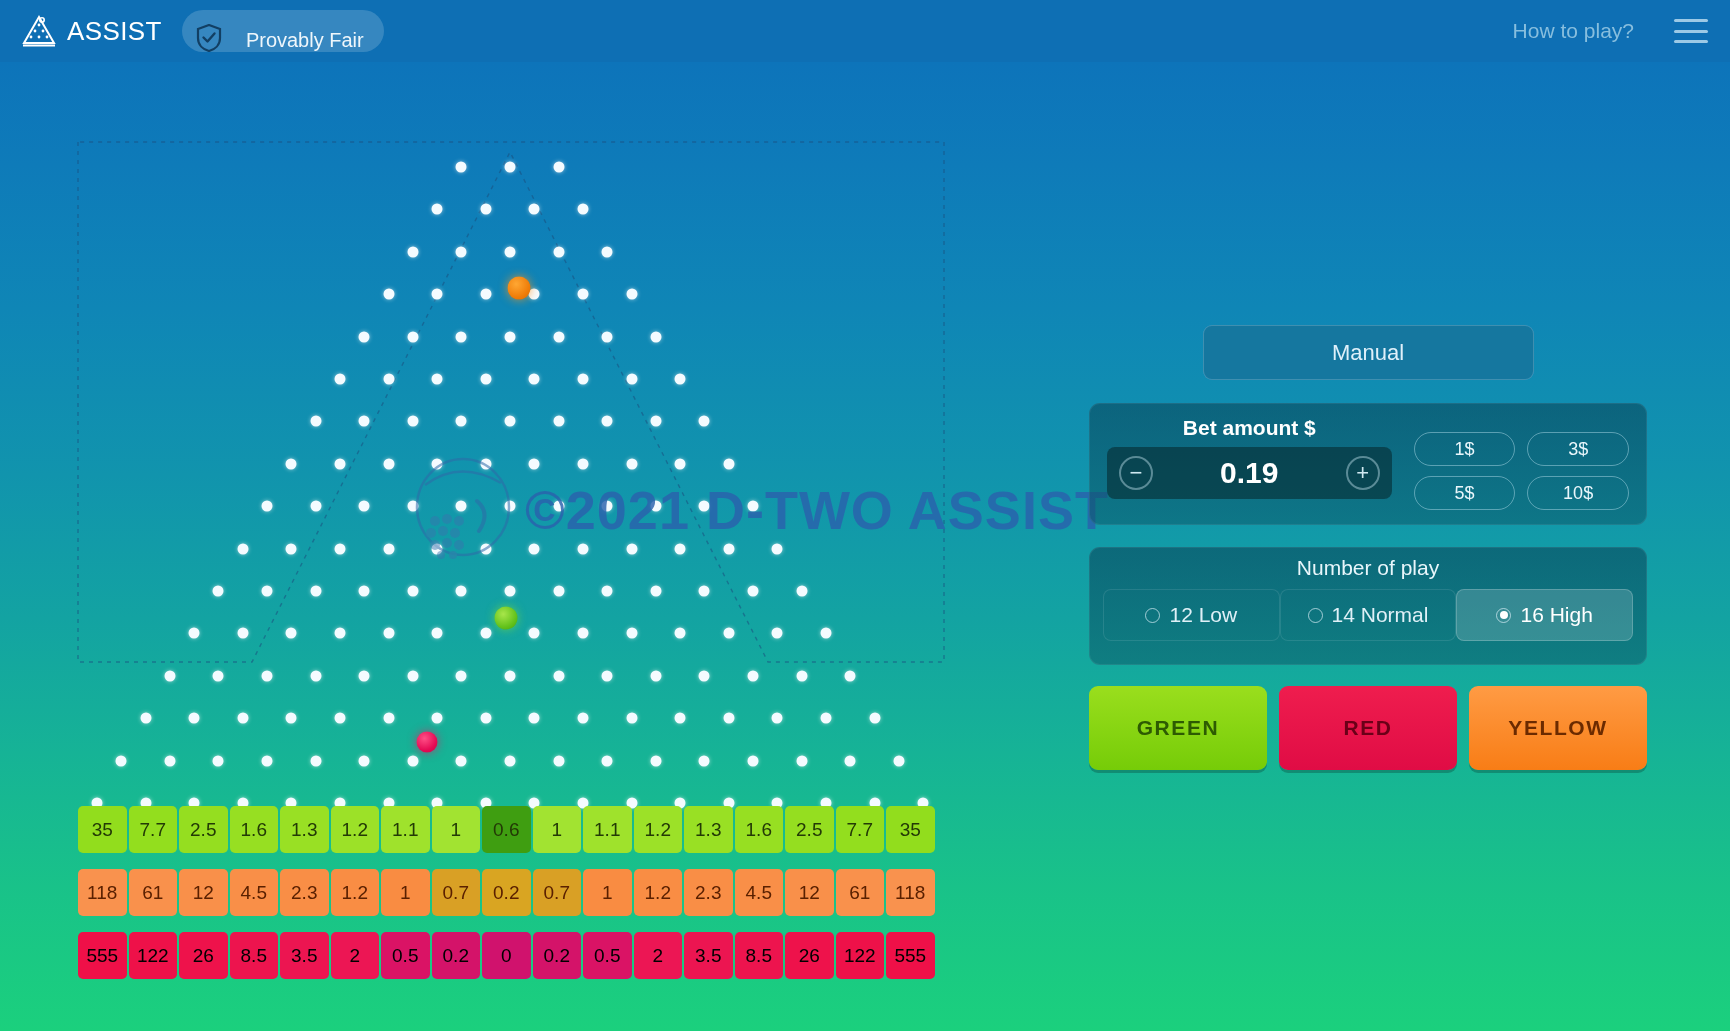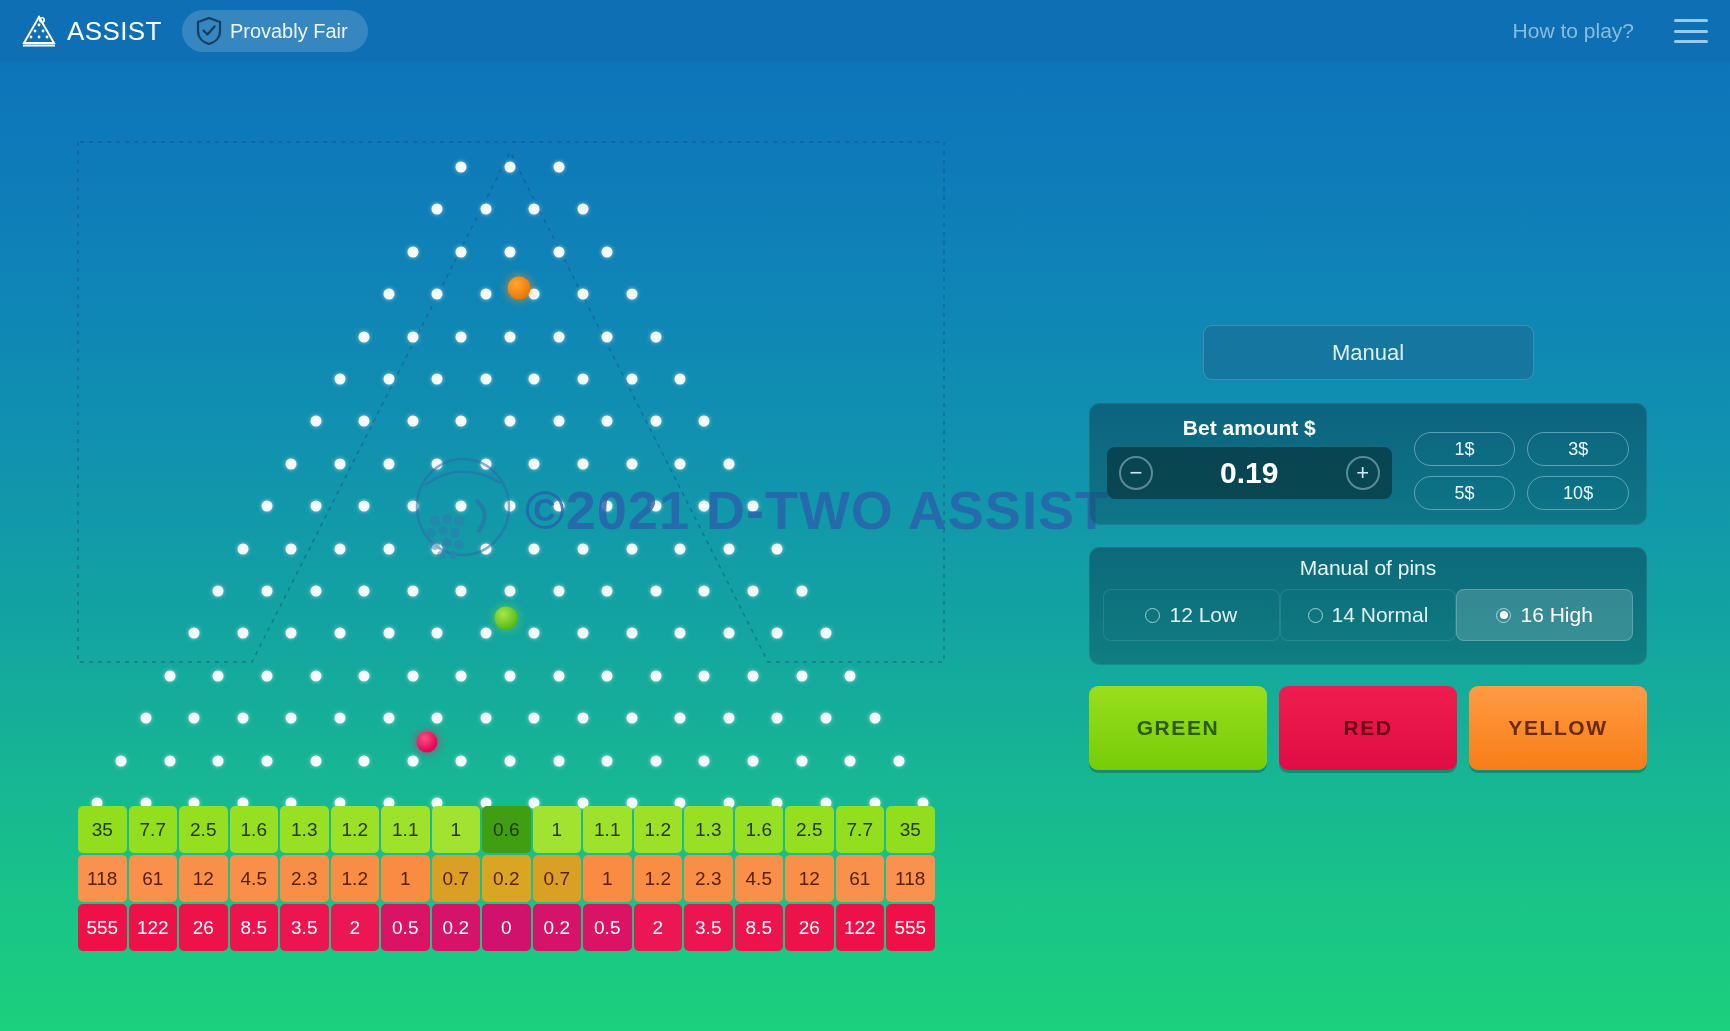--- a/index.html
+++ b/index.html
@@ -24,21 +24,21 @@
     padding: 0 22px;
     z-index: 40;
   }
   #brand { display: flex; align-items: center; gap: 11px; }
   #plinko-logo { width: 34px; height: 32px; display: block; }
   #brand-name {
     color: #ffffff; font-size: 26px; letter-spacing: .4px;
     font-weight: 400;
   }
   #fair-pill {
-    display: flex; align-items: center; gap: 8px;
+    display: flex; align-items: flex-end; gap: 24px;
     background: rgba(255,255,255,.17);
     border-radius: 22px;
     height: 42px;
     padding: 0 20px 0 14px;
     margin-left: 20px;
   }
   #fair-pill .shield { width: 26px; height: 28px; display:block; }
   #fair-label { color: #eef6fb; font-size: 20px; }
 
   #topbar-right {
@@ -91,34 +91,34 @@
     color: #2a62ad; opacity: .82;
     letter-spacing: 1px;
     white-space: nowrap;
     margin-left: -8px;
   }
 
   
   #payouts {
     position: absolute; left: 78px; top: 806px;
     width: 862px;
-    display: flex; flex-direction: column; gap: 2px;
+    display: flex; flex-direction: column; gap: 16px;
     z-index: 12;
   }
   .pay-row { display: flex; gap: 2px; }
   .pay-cell {
     width: 48.5px; height: 47px;
     border-radius: 5px;
     display: flex; align-items: center; justify-content: center;
     font-size: 19px; font-weight: 400;
     color: #233a06;
     font-family: "Liberation Sans", sans-serif;
   }
   .pay-row.orange .pay-cell { color: #5a2000; }
-  .pay-row.red .pay-cell { color: #ffffff; }
+  .pay-row.red .pay-cell { color: #000000; }
 
   
   #panel {
     position: absolute; left: 1089px; top: 325px;
     width: 558px;
     z-index: 30;
   }
 
   #mode-tabs {
     width: 331px; height: 55px; margin: 0 auto 23px auto;
@@ -546,21 +546,21 @@
     </div>
     <div id="quick-grid">
       <div class="quick-btn">1$</div>
       <div class="quick-btn">3$</div>
       <div class="quick-btn">5$</div>
       <div class="quick-btn">10$</div>
     </div>
   </div>
 
   <div id="pins-card" class="card">
-    <div id="pins-title">Manual of pins</div>
+    <div id="pins-title">Number of play</div>
     <div id="pins-opts">
       <div class="pin-opt">
         <span class="radio"></span>
         <span>12 Low</span>
       </div>
       <div class="pin-opt">
         <span class="radio"></span>
         <span>14 Normal</span>
       </div>
       <div class="pin-opt selected">

